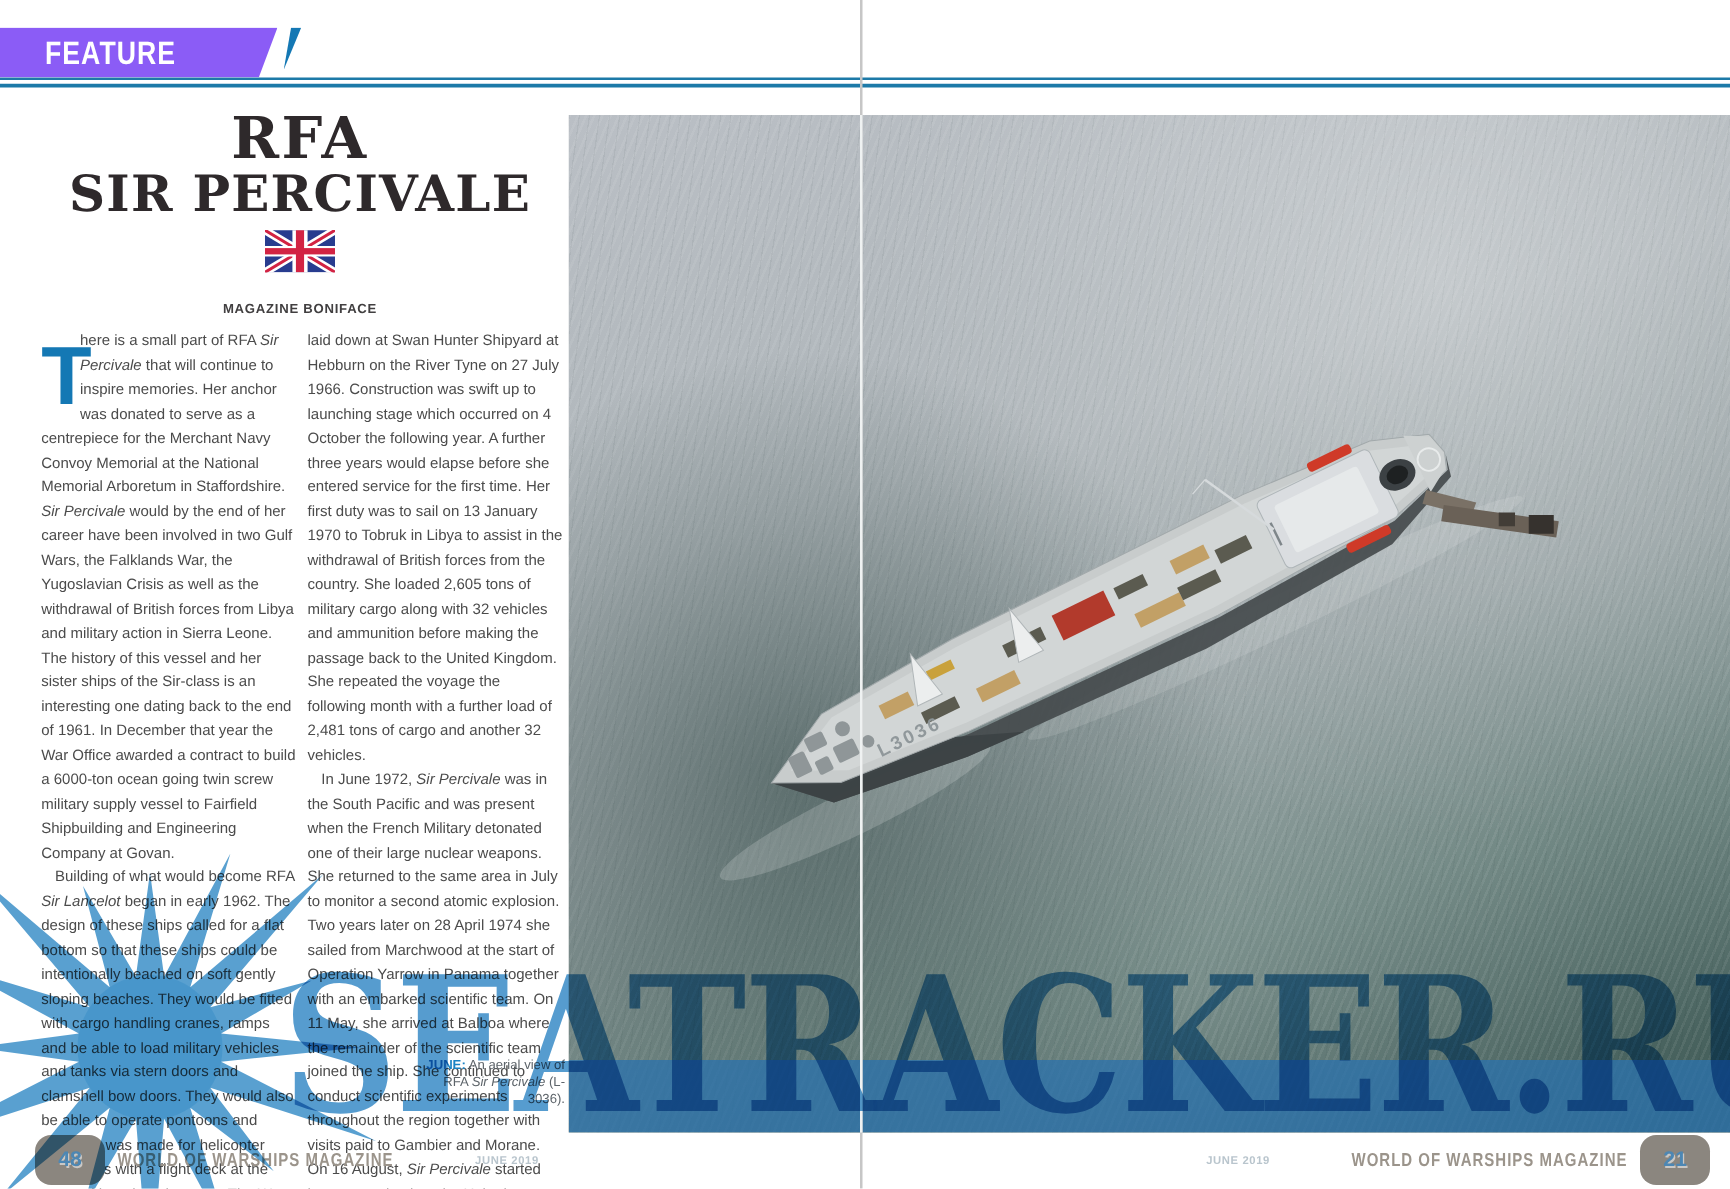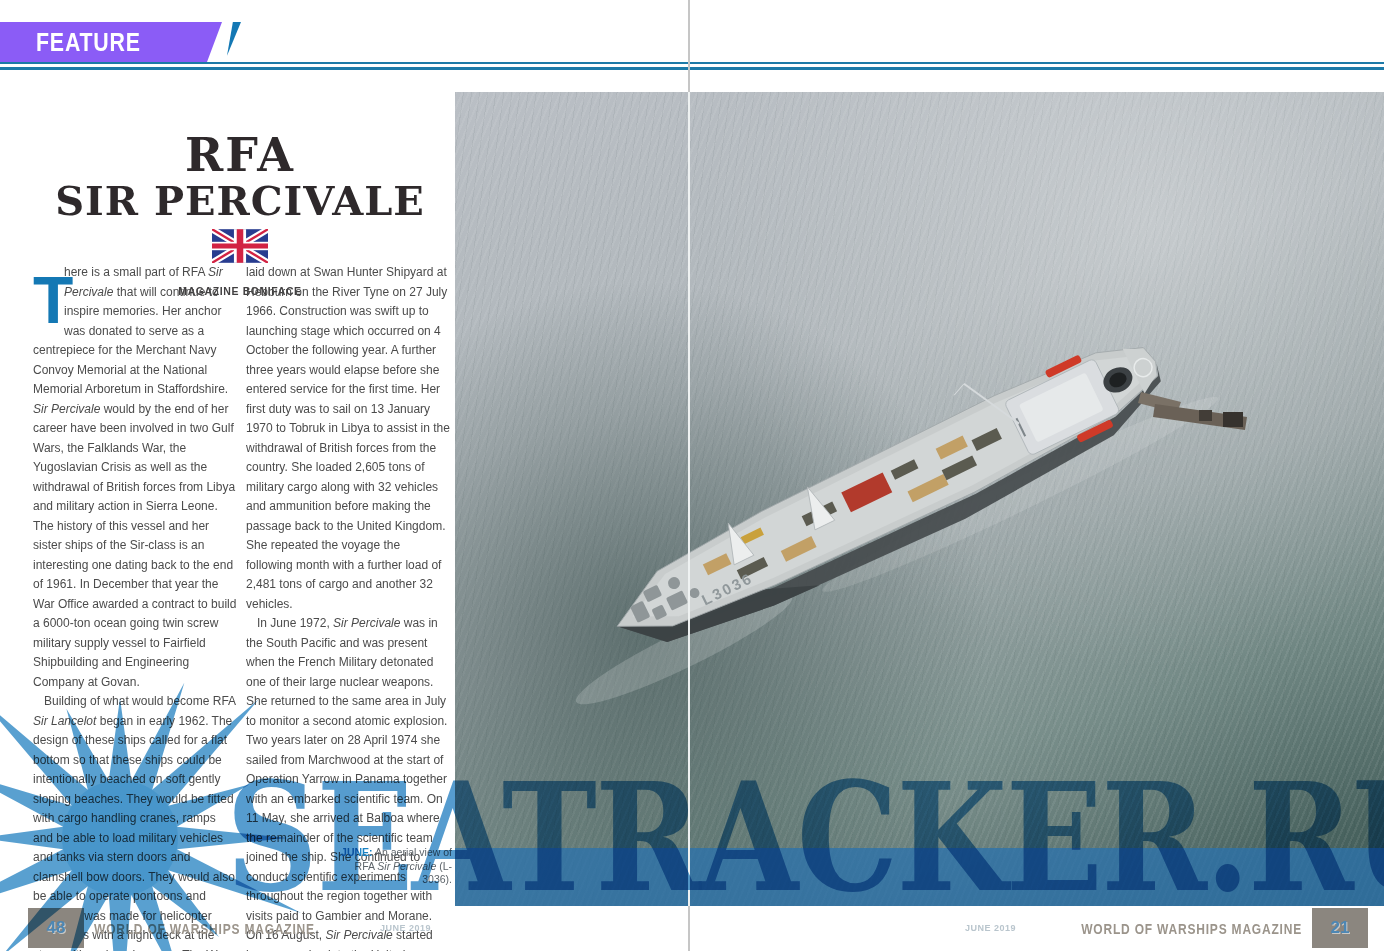--- a/index.html
+++ b/index.html
@@ -11,21 +11,21 @@
     clip-path:polygon(0 0,100% 0,calc(100% - 15px) 100%,0 100%);z-index:2;display:flex;align-items:center;}
   .feature-banner span{color:#fff;font-weight:bold;font-size:26px;letter-spacing:1px;
     transform:scaleX(.82);transform-origin:left;margin-left:36px;}
   .feature-tip{position:absolute;left:227px;top:22px;width:14px;height:36px;background:#1478b4;
     clip-path:polygon(42% 0,100% 0,0 94%);z-index:2;}
   .rule-double{position:absolute;left:0;top:62px;width:1384px;height:3px;
     border-top:2px solid #1d7aa8;border-bottom:3px solid #1d7aa8;background:#fff;z-index:1;}
 
   
   .title-block{position:absolute;left:28px;top:86px;width:424px;text-align:center;z-index:2;color:#2e292b;}
-  .title-l1{font-family:"DejaVu Serif",serif;font-weight:bold;font-size:46px;line-height:48px;letter-spacing:2px;margin-top:45px;}
+  .title-l1{font-family:"DejaVu Serif",serif;font-weight:bold;font-size:46px;line-height:48px;letter-spacing:2px;}
   .title-l2{font-family:"DejaVu Serif",serif;font-weight:bold;font-size:40px;line-height:44px;letter-spacing:1px;}
   .flag-wrap{margin-top:6px;}
   .author{margin-top:18px;font-size:10.5px;font-weight:bold;letter-spacing:.6px;color:#413f40;}
 
   
   .article{position:absolute;left:33px;top:263px;width:418px;display:flex;gap:9px;z-index:2;}
   .col{width:204px;font-size:12px;line-height:19.5px;color:#4b4b4b;}
   .para{margin:0;}
   .para + .para{text-indent:11px;}
   .dropcap{float:left;width:26px;height:74px;font-size:66px;line-height:70px;font-weight:bold;
@@ -49,21 +49,21 @@
   .caption-label{color:#1b83c4;font-weight:bold;}
 
   
   .gutter-gray{position:absolute;left:688px;top:0;width:2px;height:951px;background:#c6c6c6;z-index:3;}
   .gutter-white{position:absolute;left:688px;top:92px;width:2px;height:814px;background:#eff2f2;z-index:3;}
 
   
   .footer{position:absolute;top:908px;height:40px;display:flex;align-items:center;gap:10px;z-index:2;}
   .footer-left{left:28px;}
   .footer-right{right:16px;}
-  .pagebox{width:56px;height:40px;background:#8b867f;display:flex;align-items:center;justify-content:center;}
+  .pagebox{width:56px;height:40px;background:#8b867f;display:flex;align-items:center;justify-content:center;border-radius:13px;}
   .pagebox span{font-size:17px;font-weight:bold;color:#4d87b4;text-shadow:1px 1px 0 rgba(255,255,255,.55);}
   .mag-title{display:inline-block;font-weight:bold;font-size:15px;letter-spacing:1px;color:#9b948b;
     transform:scaleX(.8);transform-origin:left;white-space:nowrap;}
   .footer-right .mag-title{transform-origin:right;}
   .issue{font-size:9px;font-weight:bold;color:#b9c5cd;letter-spacing:.5px;white-space:nowrap;}
 
   
   .wm-burst{position:absolute;left:-80px;top:638px;width:400px;height:400px;z-index:5;
     mix-blend-mode:multiply;pointer-events:none;}
   .wm-text{position:absolute;left:226px;top:762px;z-index:5;mix-blend-mode:multiply;pointer-events:none;

